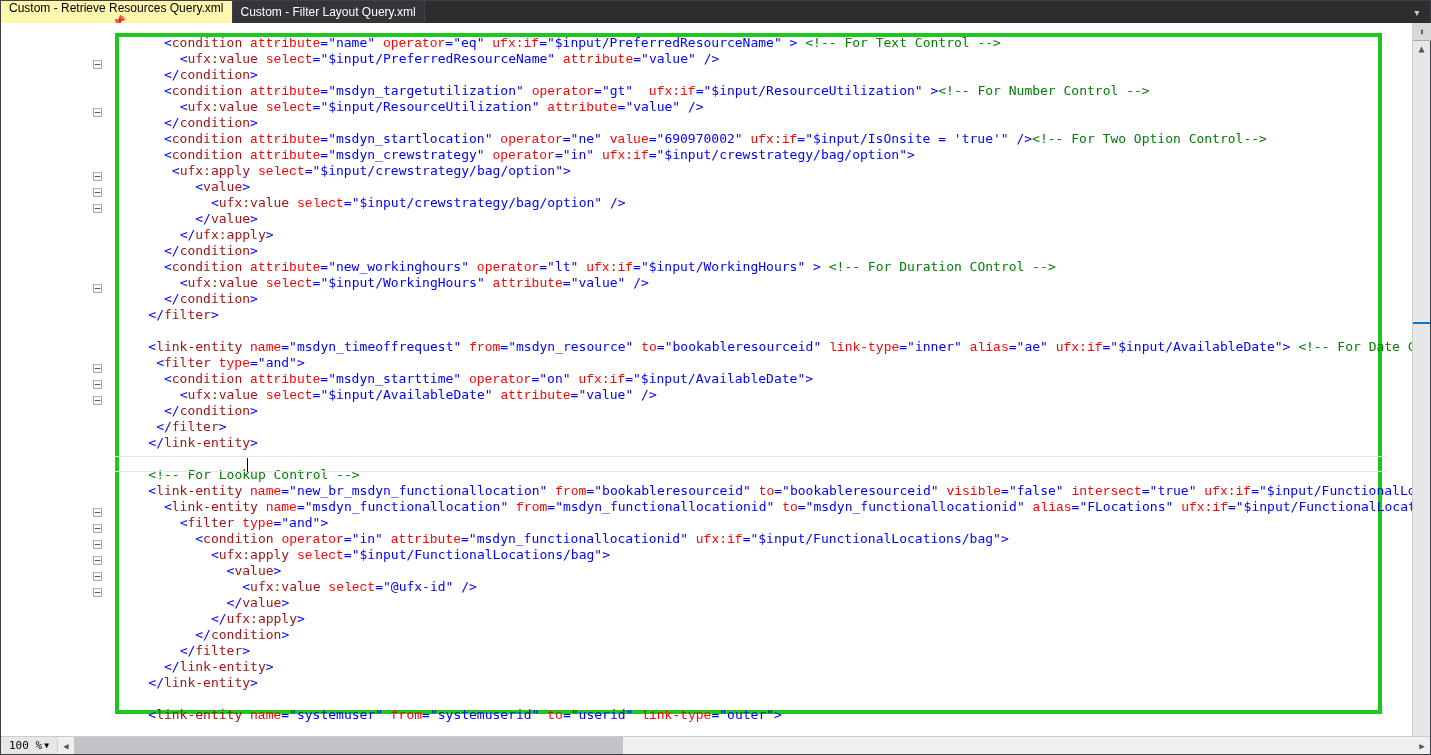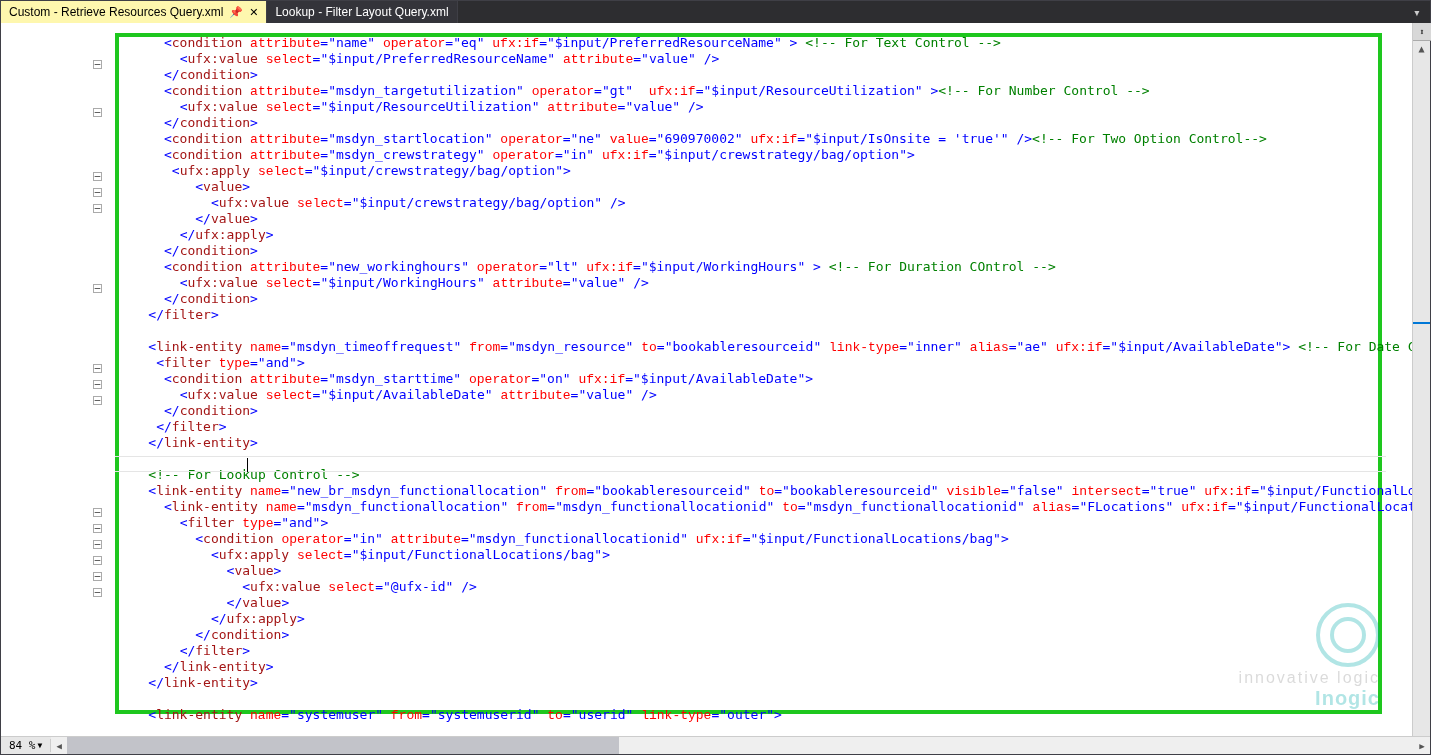--- a/index.html
+++ b/index.html
@@ -28,20 +28,21 @@
     align-items: center;
     padding: 0 8px;
     font-size: 12px;
     font-family: "Segoe UI", sans-serif;
     cursor: pointer;
     border-right: 1px solid #3f3f46;
   }
   .tab.active {
     background: #fef7ae;
     color: #000;
+    flex-direction: column;
   }
   .tab.inactive {
     background: #34343a;
     color: #fff;
   }
   .tab .pin, .tab .close {
     margin-left: 6px;
     font-size: 11px;
   }
   .tab-dropdown {
@@ -225,21 +226,21 @@
 
 <div class="ide">
 
   <div class="tabbar">
     <div class="tab active">
       <span>Custom - Retrieve Resources Query.xml</span>
       <span class="pin">📌</span>
       <span class="close">✕</span>
     </div>
     <div class="tab inactive">
-      <span>Lookup - Filter Layout Query.xml</span>
+      <span>Custom - Filter Layout Query.xml</span>
     </div>
     <div class="tab-dropdown">▾</div>
   </div>
 
   <div class="editor-area">
     <div class="margin"></div>
 
     <div class="code-canvas">
       <div class="green-frame"></div>
       <div id="folds">
@@ -256,37 +257,32 @@
           <div class="fold" style="left: 34px; top: 501px;">−</div>
           <div class="fold" style="left: 34px; top: 517px;">−</div>
           <div class="fold" style="left: 34px; top: 533px;">−</div>
           <div class="fold" style="left: 34px; top: 549px;">−</div>
           <div class="fold" style="left: 34px; top: 565px;">−</div>
         </div>
       <div id="codelines" class="code-lines"><div class="ln">      <i class="d">&lt;</i><i class="t">condition</i> <i class="a">attribute</i><i class="d">=</i><i class="v">"name"</i> <i class="a">operator</i><i class="d">=</i><i class="v">"eq"</i> <i class="a">ufx:if</i><i class="d">=</i><i class="v">"$input/PreferredResourceName"</i> <i class="d">&gt;</i> <i class="cm">&lt;!-- For Text Control --&gt;</i></div><div class="ln">        <i class="d">&lt;</i><i class="t">ufx:value</i> <i class="a">select</i><i class="d">=</i><i class="v">"$input/PreferredResourceName"</i> <i class="a">attribute</i><i class="d">=</i><i class="v">"value"</i> <i class="d">/&gt;</i></div><div class="ln">      <i class="d">&lt;/</i><i class="t">condition</i><i class="d">&gt;</i></div><div class="ln">      <i class="d">&lt;</i><i class="t">condition</i> <i class="a">attribute</i><i class="d">=</i><i class="v">"msdyn_targetutilization"</i> <i class="a">operator</i><i class="d">=</i><i class="v">"gt"</i>  <i class="a">ufx:if</i><i class="d">=</i><i class="v">"$input/ResourceUtilization"</i> <i class="d">&gt;</i><i class="cm">&lt;!-- For Number Control --&gt;</i></div><div class="ln">        <i class="d">&lt;</i><i class="t">ufx:value</i> <i class="a">select</i><i class="d">=</i><i class="v">"$input/ResourceUtilization"</i> <i class="a">attribute</i><i class="d">=</i><i class="v">"value"</i> <i class="d">/&gt;</i></div><div class="ln">      <i class="d">&lt;/</i><i class="t">condition</i><i class="d">&gt;</i></div><div class="ln">      <i class="d">&lt;</i><i class="t">condition</i> <i class="a">attribute</i><i class="d">=</i><i class="v">"msdyn_startlocation"</i> <i class="a">operator</i><i class="d">=</i><i class="v">"ne"</i> <i class="a">value</i><i class="d">=</i><i class="v">"690970002"</i> <i class="a">ufx:if</i><i class="d">=</i><i class="v">"$input/IsOnsite = 'true'"</i> <i class="d">/&gt;</i><i class="cm">&lt;!-- For Two Option Control--&gt;</i></div><div class="ln">      <i class="d">&lt;</i><i class="t">condition</i> <i class="a">attribute</i><i class="d">=</i><i class="v">"msdyn_crewstrategy"</i> <i class="a">operator</i><i class="d">=</i><i class="v">"in"</i> <i class="a">ufx:if</i><i class="d">=</i><i class="v">"$input/crewstrategy/bag/option"</i><i class="d">&gt;</i></div><div class="ln">       <i class="d">&lt;</i><i class="t">ufx:apply</i> <i class="a">select</i><i class="d">=</i><i class="v">"$input/crewstrategy/bag/option"</i><i class="d">&gt;</i></div><div class="ln">          <i class="d">&lt;</i><i class="t">value</i><i class="d">&gt;</i></div><div class="ln">            <i class="d">&lt;</i><i class="t">ufx:value</i> <i class="a">select</i><i class="d">=</i><i class="v">"$input/crewstrategy/bag/option"</i> <i class="d">/&gt;</i></div><div class="ln">          <i class="d">&lt;/</i><i class="t">value</i><i class="d">&gt;</i></div><div class="ln">        <i class="d">&lt;/</i><i class="t">ufx:apply</i><i class="d">&gt;</i></div><div class="ln">      <i class="d">&lt;/</i><i class="t">condition</i><i class="d">&gt;</i></div><div class="ln">      <i class="d">&lt;</i><i class="t">condition</i> <i class="a">attribute</i><i class="d">=</i><i class="v">"new_workinghours"</i> <i class="a">operator</i><i class="d">=</i><i class="v">"lt"</i> <i class="a">ufx:if</i><i class="d">=</i><i class="v">"$input/WorkingHours"</i> <i class="d">&gt;</i> <i class="cm">&lt;!-- For Duration COntrol --&gt;</i></div><div class="ln">        <i class="d">&lt;</i><i class="t">ufx:value</i> <i class="a">select</i><i class="d">=</i><i class="v">"$input/WorkingHours"</i> <i class="a">attribute</i><i class="d">=</i><i class="v">"value"</i> <i class="d">/&gt;</i></div><div class="ln">      <i class="d">&lt;/</i><i class="t">condition</i><i class="d">&gt;</i></div><div class="ln">    <i class="d">&lt;/</i><i class="t">filter</i><i class="d">&gt;</i></div><div class="ln"></div><div class="ln">    <i class="d">&lt;</i><i class="t">link-entity</i> <i class="a">name</i><i class="d">=</i><i class="v">"msdyn_timeoffrequest"</i> <i class="a">from</i><i class="d">=</i><i class="v">"msdyn_resource"</i> <i class="a">to</i><i class="d">=</i><i class="v">"bookableresourceid"</i> <i class="a">link-type</i><i class="d">=</i><i class="v">"inner"</i> <i class="a">alias</i><i class="d">=</i><i class="v">"ae"</i> <i class="a">ufx:if</i><i class="d">=</i><i class="v">"$input/AvailableDate"</i><i class="d">&gt;</i> <i class="cm">&lt;!-- For Date Control --&gt;</i></div><div class="ln">     <i class="d">&lt;</i><i class="t">filter</i> <i class="a">type</i><i class="d">=</i><i class="v">"and"</i><i class="d">&gt;</i></div><div class="ln">      <i class="d">&lt;</i><i class="t">condition</i> <i class="a">attribute</i><i class="d">=</i><i class="v">"msdyn_starttime"</i> <i class="a">operator</i><i class="d">=</i><i class="v">"on"</i> <i class="a">ufx:if</i><i class="d">=</i><i class="v">"$input/AvailableDate"</i><i class="d">&gt;</i></div><div class="ln">        <i class="d">&lt;</i><i class="t">ufx:value</i> <i class="a">select</i><i class="d">=</i><i class="v">"$input/AvailableDate"</i> <i class="a">attribute</i><i class="d">=</i><i class="v">"value"</i> <i class="d">/&gt;</i></div><div class="ln">      <i class="d">&lt;/</i><i class="t">condition</i><i class="d">&gt;</i></div><div class="ln">     <i class="d">&lt;/</i><i class="t">filter</i><i class="d">&gt;</i></div><div class="ln">    <i class="d">&lt;/</i><i class="t">link-entity</i><i class="d">&gt;</i></div><div class="ln"></div><div class="ln">    <i class="cm">&lt;!-- For Lookup Control --&gt;</i></div><div class="ln">    <i class="d">&lt;</i><i class="t">link-entity</i> <i class="a">name</i><i class="d">=</i><i class="v">"new_br_msdyn_functionallocation"</i> <i class="a">from</i><i class="d">=</i><i class="v">"bookableresourceid"</i> <i class="a">to</i><i class="d">=</i><i class="v">"bookableresourceid"</i> <i class="a">visible</i><i class="d">=</i><i class="v">"false"</i> <i class="a">intersect</i><i class="d">=</i><i class="v">"true"</i> <i class="a">ufx:if</i><i class="d">=</i><i class="v">"$input/FunctionalLocations/bag"</i></div><div class="ln">      <i class="d">&lt;</i><i class="t">link-entity</i> <i class="a">name</i><i class="d">=</i><i class="v">"msdyn_functionallocation"</i> <i class="a">from</i><i class="d">=</i><i class="v">"msdyn_functionallocationid"</i> <i class="a">to</i><i class="d">=</i><i class="v">"msdyn_functionallocationid"</i> <i class="a">alias</i><i class="d">=</i><i class="v">"FLocations"</i> <i class="a">ufx:if</i><i class="d">=</i><i class="v">"$input/FunctionalLocations/bag"</i></div><div class="ln">        <i class="d">&lt;</i><i class="t">filter</i> <i class="a">type</i><i class="d">=</i><i class="v">"and"</i><i class="d">&gt;</i></div><div class="ln">          <i class="d">&lt;</i><i class="t">condition</i> <i class="a">operator</i><i class="d">=</i><i class="v">"in"</i> <i class="a">attribute</i><i class="d">=</i><i class="v">"msdyn_functionallocationid"</i> <i class="a">ufx:if</i><i class="d">=</i><i class="v">"$input/FunctionalLocations/bag"</i><i class="d">&gt;</i></div><div class="ln">            <i class="d">&lt;</i><i class="t">ufx:apply</i> <i class="a">select</i><i class="d">=</i><i class="v">"$input/FunctionalLocations/bag"</i><i class="d">&gt;</i></div><div class="ln">              <i class="d">&lt;</i><i class="t">value</i><i class="d">&gt;</i></div><div class="ln">                <i class="d">&lt;</i><i class="t">ufx:value</i> <i class="a">select</i><i class="d">=</i><i class="v">"@ufx-id"</i> <i class="d">/&gt;</i></div><div class="ln">              <i class="d">&lt;/</i><i class="t">value</i><i class="d">&gt;</i></div><div class="ln">            <i class="d">&lt;/</i><i class="t">ufx:apply</i><i class="d">&gt;</i></div><div class="ln">          <i class="d">&lt;/</i><i class="t">condition</i><i class="d">&gt;</i></div><div class="ln">        <i class="d">&lt;/</i><i class="t">filter</i><i class="d">&gt;</i></div><div class="ln">      <i class="d">&lt;/</i><i class="t">link-entity</i><i class="d">&gt;</i></div><div class="ln">    <i class="d">&lt;/</i><i class="t">link-entity</i><i class="d">&gt;</i></div><div class="ln"></div><div class="ln">    <i class="d">&lt;</i><i class="t">link-entity</i> <i class="a">name</i><i class="d">=</i><i class="v">"systemuser"</i> <i class="a">from</i><i class="d">=</i><i class="v">"systemuserid"</i> <i class="a">to</i><i class="d">=</i><i class="v">"userid"</i> <i class="a">link-type</i><i class="d">=</i><i class="v">"outer"</i><i class="d">&gt;</i></div></div>
       <div id="curline" class="current-line" style="top: 433px;"></div>
       <div id="caret" class="caret" style="top: 435px; left: 187.6px;"></div>
 
-      <div class="watermark">
-        <div class="ring"></div>
-        <div class="wl1">innovative logic</div>
-        <div class="wl2">Inogic</div>
-      </div>
     </div>
 
     <div class="right-strip">
       <div class="splitbox">⬍</div>
       <div class="arrows">▲</div>
       <div class="hmark" style="top:42%;"></div>
     </div>
   </div>
 
   <div class="statusbar">
     <div class="zoom">
-      <span>84 %</span>
+      <span>100 %</span>
       <span class="dd">▼</span>
     </div>
     <div class="hscroll">
       <div class="larrow">◀</div>
       <div class="thumb"></div>
       <div class="rarrow">▶</div>
     </div>
   </div>
 
 </div>

